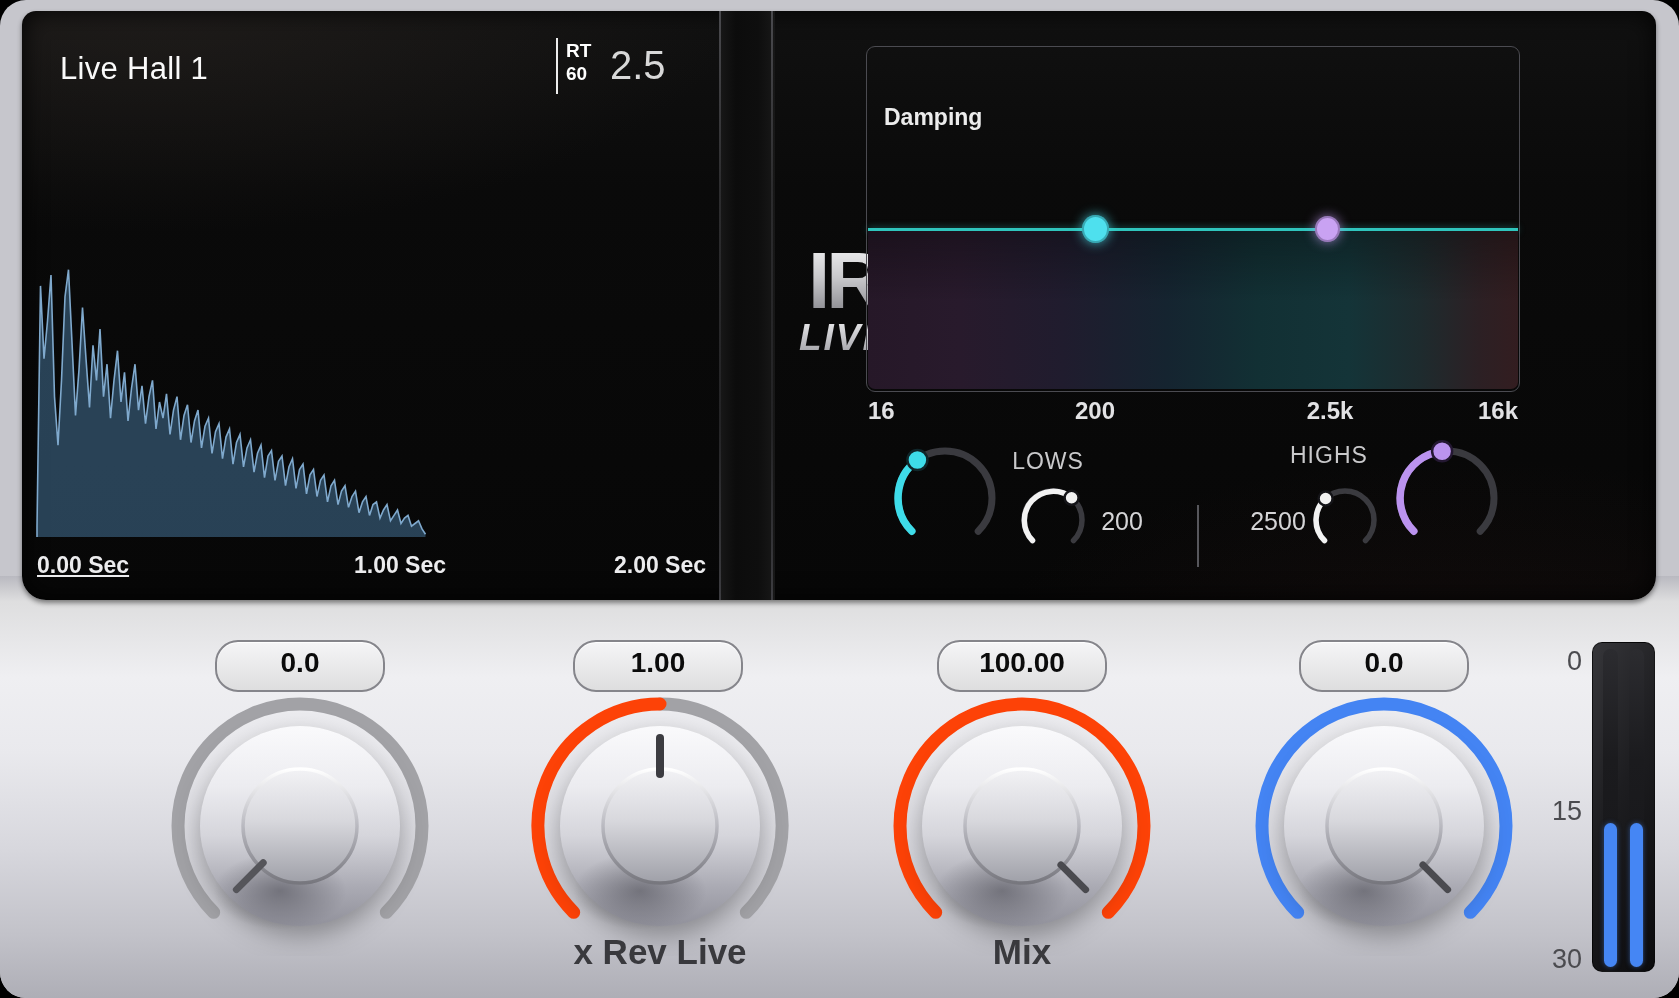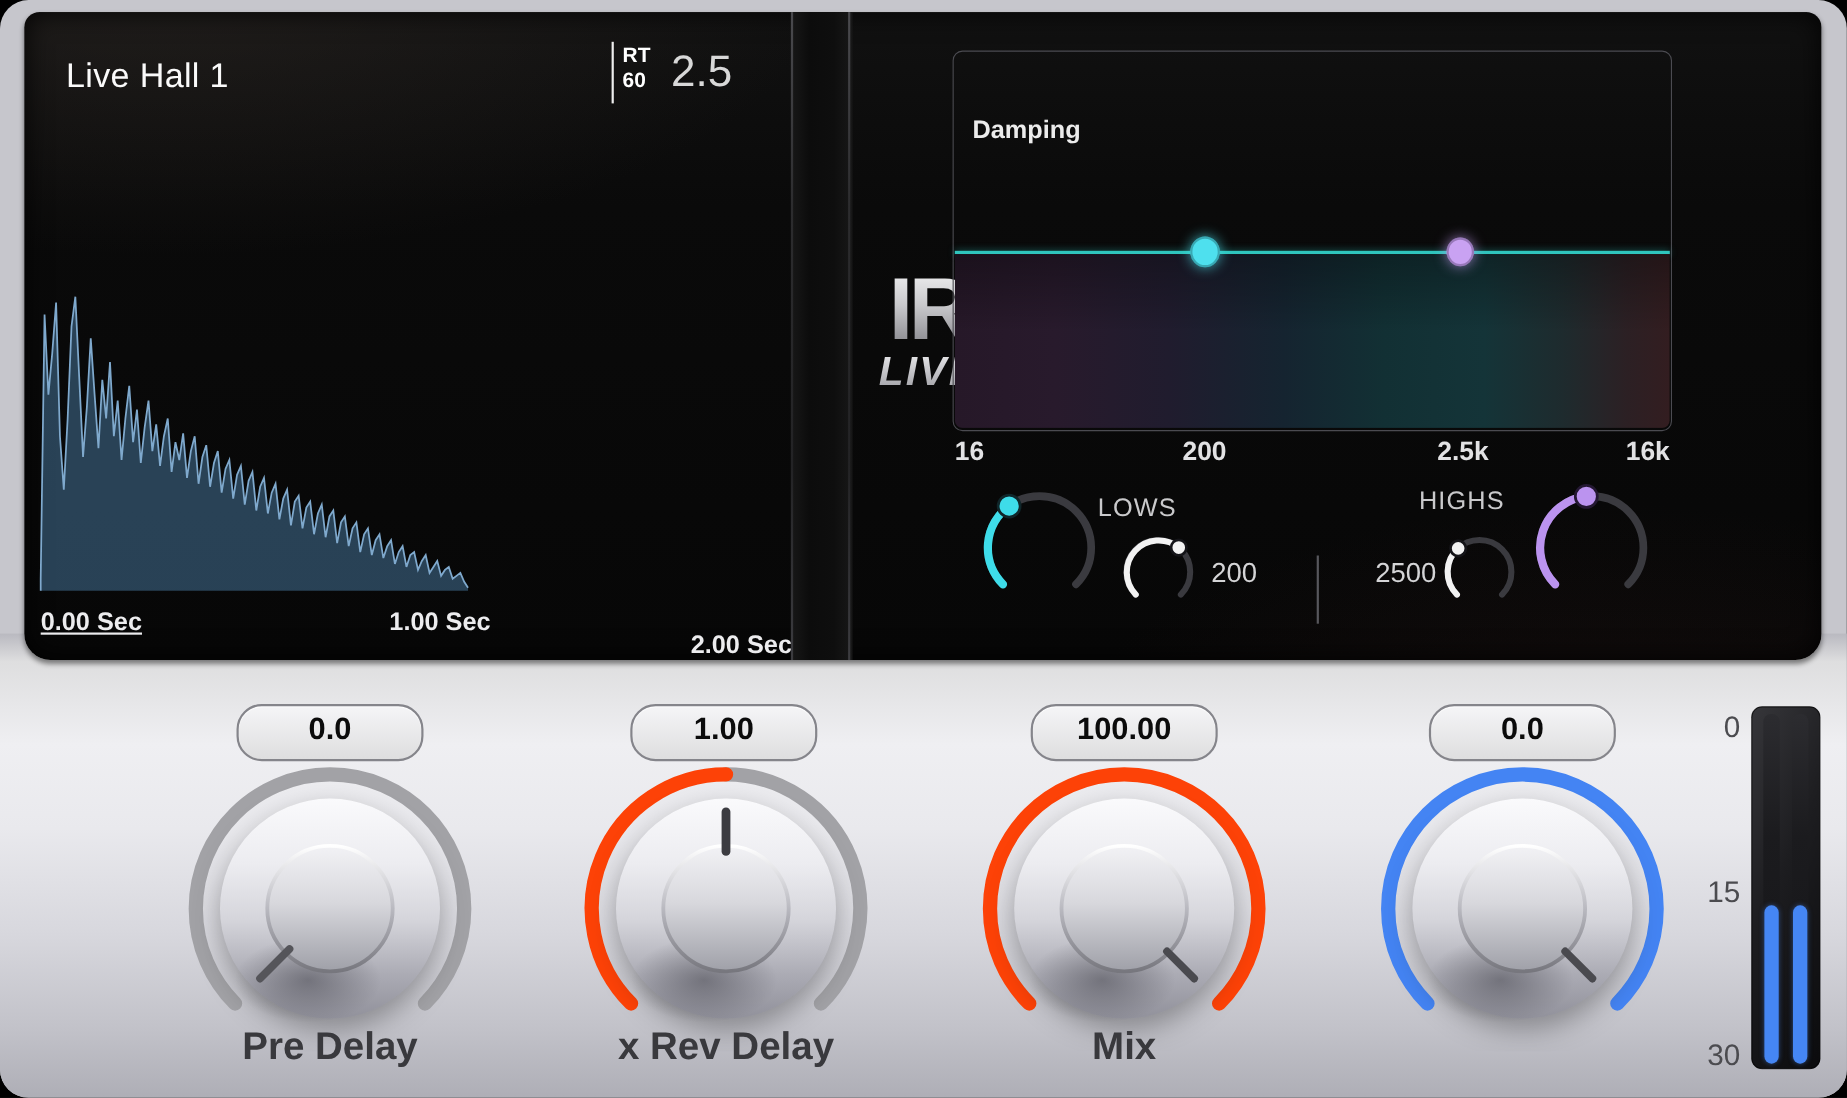--- a/index.html
+++ b/index.html
@@ -28,21 +28,21 @@
   
   #preset-name { left:38px; top:40px; font-size:31px; font-weight:500; color:#fafafa; letter-spacing:.3px; }
   #rt60-line { left:534px; top:27px; width:2px; height:56px; background:#ededed; }
   #rt60-label { left:544px; top:28px; font-size:19px; font-weight:700; color:#fff; line-height:23px; }
   #rt60-value { left:588px; top:32px; font-size:40px; font-weight:400; color:#d8d8d8; }
   
   #wave-svg { left:10px; top:250px; }
   .time-label { top:541px; font-size:23px; font-weight:700; color:#ececee; }
   #time-0 { left:15px;text-decoration:underline; }
   #time-1 { left:318px; width:120px; text-align:center; }
-  #time-2 { left:578px; width:120px; text-align:right;margin-top:21px; }
+  #time-2 { left:578px; width:120px; text-align:center; }
   
   #strip { left:697px; top:0; width:56px; height:589px; background:linear-gradient(90deg,#181818,#0c0c0c 30%,#0e0e0e 70%,#181818); }
   .strip-line { top:0; width:2px; height:589px; background:linear-gradient(180deg,#4a4a4e, #2c2c2e 30%, #232325 70%, #3c3c40); }
   #strip-line-l { left:697px; } #strip-line-r { left:749px; }
   
   #logo { left:761px; top:232px; width:122px; text-align:center; }
   #logo-ir {
     font-size:80px; font-weight:900; letter-spacing:-4px; line-height:76px;
     background:linear-gradient(180deg,#f2f2f3 0%, #c9c9cc 45%, #808086 100%);
     -webkit-background-clip:text; background-clip:text; color:transparent;
@@ -63,21 +63,21 @@
   }
   .node { border-radius:50%; }
   #node-low { left:1060px; top:204px; width:27px; height:28px; box-shadow:0 0 12px rgba(78,224,238,.75), inset 0 0 0 2px rgba(8,42,46,.3); }
   #node-high { left:1293px; top:205px; width:25px; height:26px; box-shadow:0 0 12px rgba(196,158,242,.7), inset 0 0 0 2px rgba(38,22,52,.3); }
   .freq-tick { top:386px; font-size:24px; font-weight:700; color:#e2e2e4; }
   #tick-16 { left:846px; }
   #tick-200 { left:1040px; width:66px; text-align:center; }
   #tick-25k { left:1272px; width:72px; text-align:center; }
   #tick-16k { left:1430px; width:66px; text-align:right; }
   
-  #lows-label { left:976px; top:437px; width:100px; text-align:left; font-size:23px; color:#c9c9cb; letter-spacing:1px; }
+  #lows-label { left:976px; top:437px; width:100px; text-align:center; font-size:23px; color:#c9c9cb; letter-spacing:1px; }
   #highs-label { left:1268px; top:431px; width:100px; text-align:left; font-size:23px; color:#c9c9cb; letter-spacing:1px; }
   #lows-value { left:1060px; top:496px; width:80px; text-align:center; font-size:25px; color:#d4d4d6; }
   #highs-value { left:1216px; top:496px; width:80px; text-align:center; font-size:25px; color:#d4d4d6; }
   #sect-divider { left:1175px; top:494px; width:2px; height:62px; background:#57575c; }
   
   .pill {
     position:absolute; width:170px; height:52px; border-radius:23px; border:2px solid #85858b;
     background:linear-gradient(180deg,#f5f5f7,#dededf); box-shadow:inset 0 1px 1px #fff;
     text-align:center; line-height:41px; font-size:28px; font-weight:700; color:#0b0b0b;
   }
@@ -218,22 +218,21 @@
   </svg>
 
   <svg class="knob-svg" style="left:1254px;top:696px">
     <path d="M 43.7,216.3 A 122 122 0 1 1 216.3,216.3" fill="none" stroke-width="13" stroke-linecap="round" stroke="#4484f3"></path>
     <circle cx="130" cy="130" r="100" fill="url(#faceGrad)" style="filter:drop-shadow(0 10px 12px rgba(0,0,0,.30))"></circle>
     <ellipse cx="110" cy="195" rx="95" ry="55" fill="url(#shadeGrad)"></ellipse>
     <circle cx="130" cy="130" r="57" fill="url(#innerGrad)" stroke="url(#rimGrad)" stroke-width="3.5"></circle>
     <line x1="168.9" y1="168.9" x2="193.6" y2="193.6" stroke="#4a4a4f" stroke-width="7" stroke-linecap="round"></line>
   </svg>
 
-  <div class="knob-label" style="left:170px;top:932px">Pre Delay</div>
-  <div class="knob-label" style="left:530px;top:932px">x Rev Delay</div>
+  <div class="knob-label" style="left:530px;top:932px">x Rev Live</div>
   <div class="knob-label" style="left:892px;top:932px">Mix</div>
 
   <div class="meter-label" id="mlabel-0">0</div>
   <div class="meter-label" id="mlabel-15">15</div>
   <div class="meter-label" id="mlabel-30">30</div>
   <div class="abs" id="meter-body" style="position:absolute">
     <div class="meter-track" id="track-l"></div>
     <div class="meter-track" id="track-r"></div>
     <div class="meter-bar" id="bar-l" style="background: rgb(69, 134, 244);"></div>
     <div class="meter-bar" id="bar-r" style="background: rgb(69, 134, 244);"></div>

